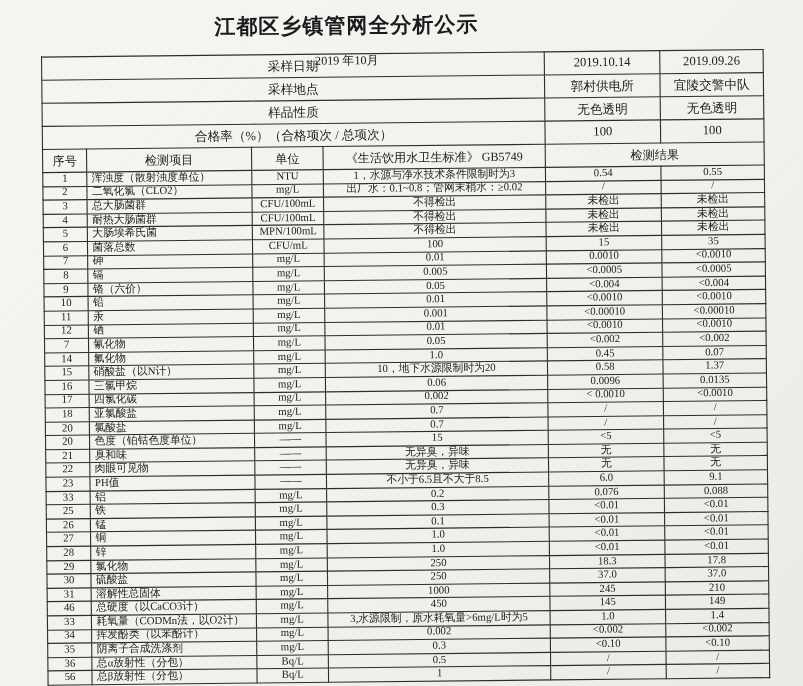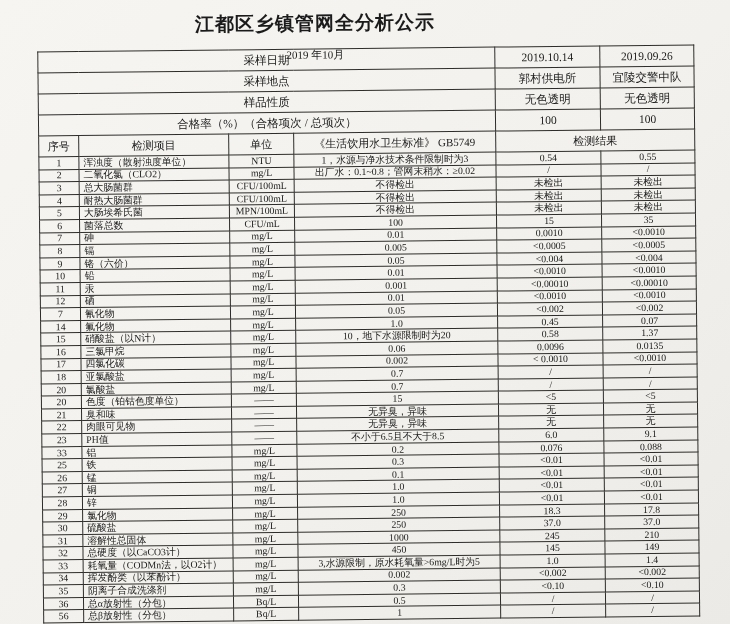--- a/index.html
+++ b/index.html
@@ -368,21 +368,21 @@
   <tr class="data-row">
     <td>31</td>
     <td class="item-cell">溶解性总固体</td>
     <td>mg/L</td>
     <td>1000</td>
     <td>245</td>
     <td>210</td>
   </tr>
 
   <tr class="data-row">
-    <td>32</td>
+    <td>46</td>
     <td class="item-cell">总硬度（以CaCO3计）</td>
     <td>mg/L</td>
     <td>450</td>
     <td>145</td>
     <td>149</td>
   </tr>
 
   <tr class="data-row">
     <td>33</td>
     <td class="item-cell">耗氧量（CODMn法，以O2计）</td>

